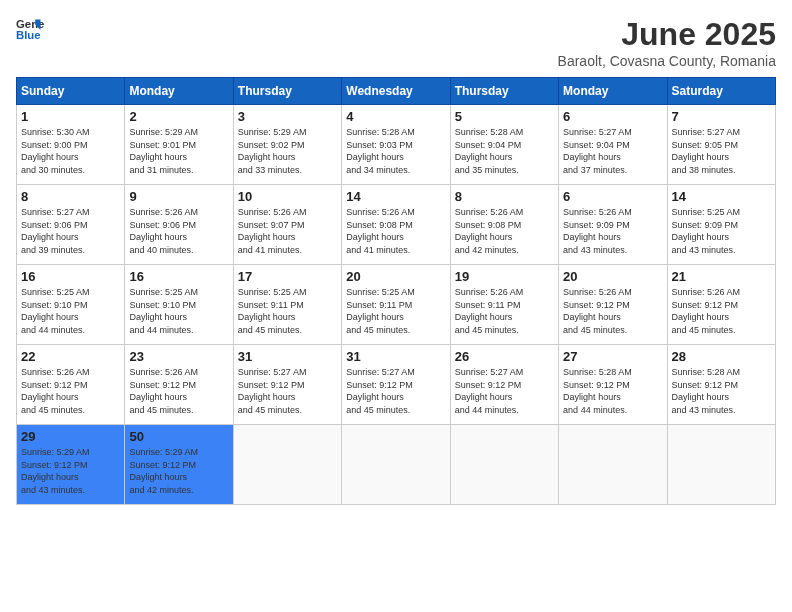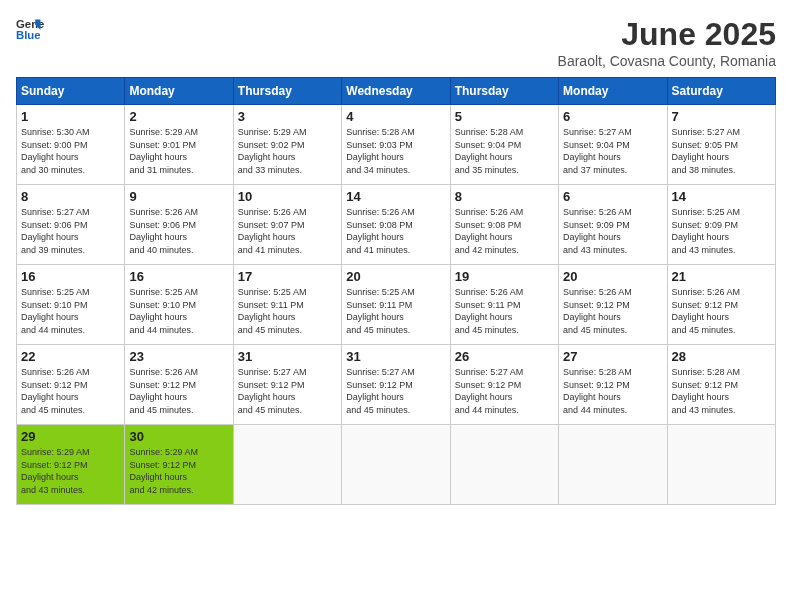--- a/index.html
+++ b/index.html
@@ -53,21 +53,21 @@
     }
     .calendar-table td {
       border: 1px solid #ccc;
       vertical-align: top;
       padding: 4px;
       width: calc(100% / 7);
       height: 80px;
       background: #fff;
     }
     .calendar-table tr:last-child td {
-      background: #84cc16;
+      background: #3b82f6;
     }
     .day-number {
       font-size: 13px;
       font-weight: bold;
       color: #222;
       display: block;
       margin-bottom: 2px;
     }
     .day-info {
       font-size: 9px;
@@ -372,21 +372,21 @@
         <td>
         <span class="day-number">29</span>
         <div class="day-info">
           Sunrise: 5:29 AM<br>
           Sunset: 9:12 PM<br>
           Daylight hours<br>
           and 43 minutes.
         </div>
       </td>
         <td>
-        <span class="day-number">30</span>
+        <span class="day-number">50</span>
         <div class="day-info">
           Sunrise: 5:29 AM<br>
           Sunset: 9:12 PM<br>
           Daylight hours<br>
           and 42 minutes.
         </div>
       </td>
         <td class="empty-cell"></td>
         <td class="empty-cell"></td>
         <td class="empty-cell"></td>

